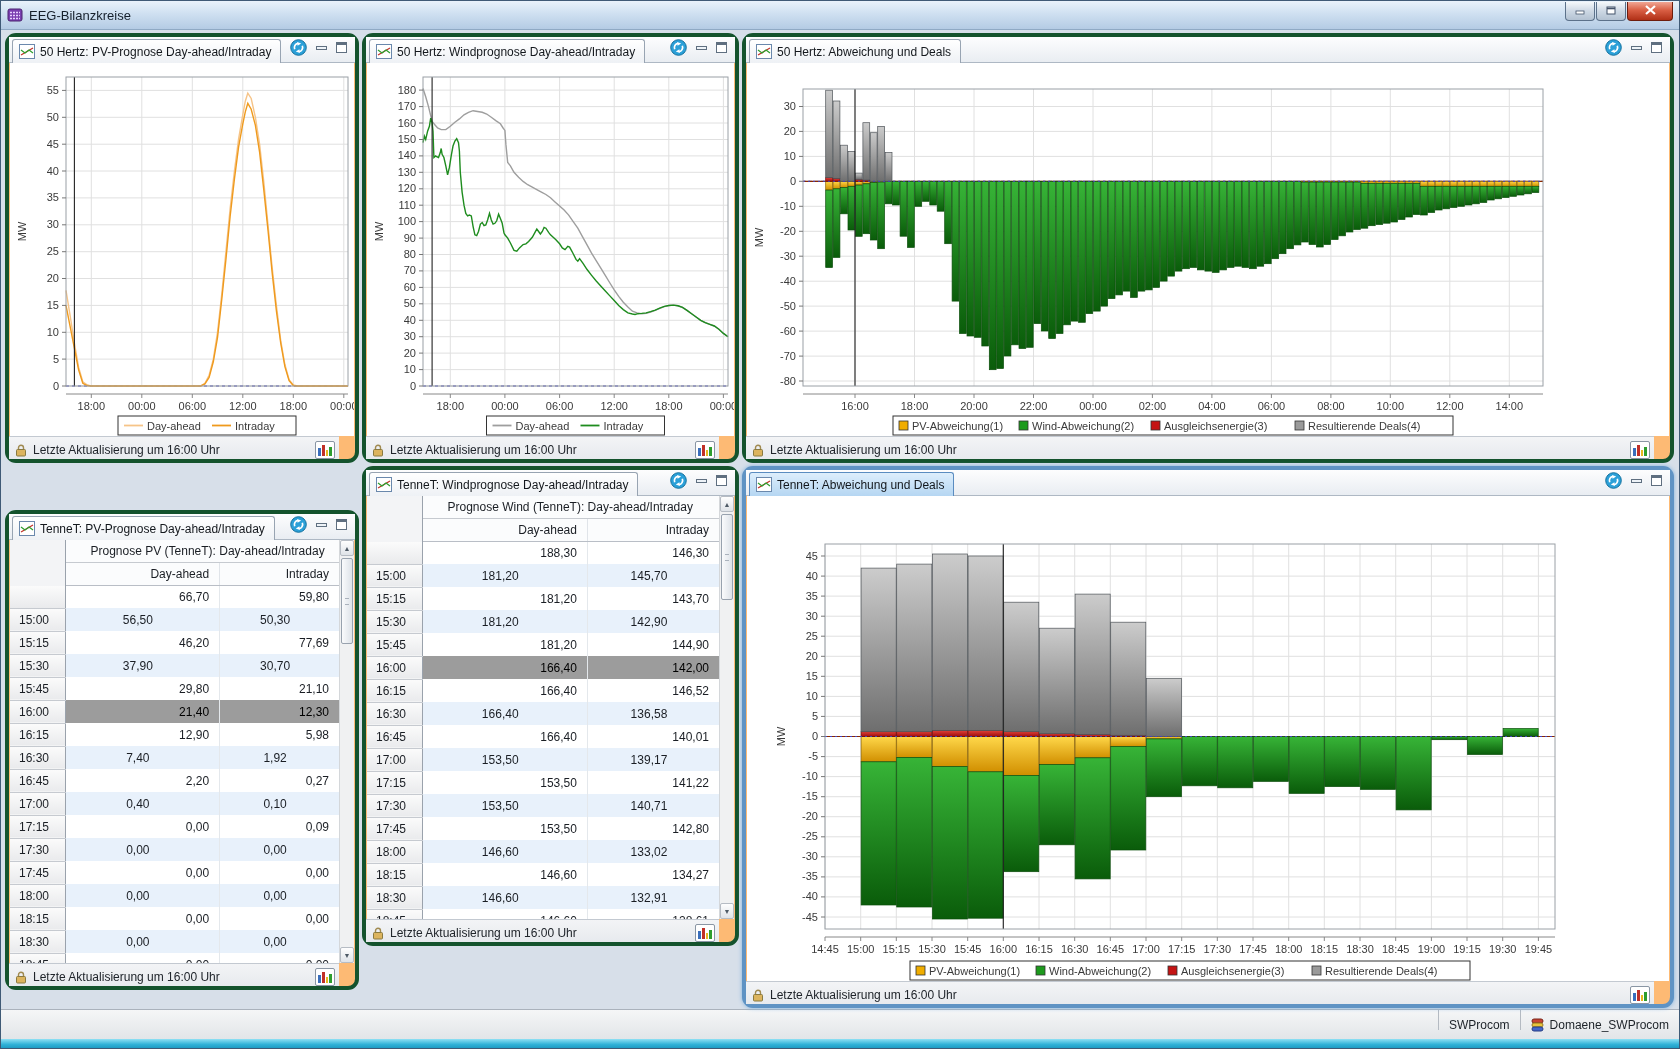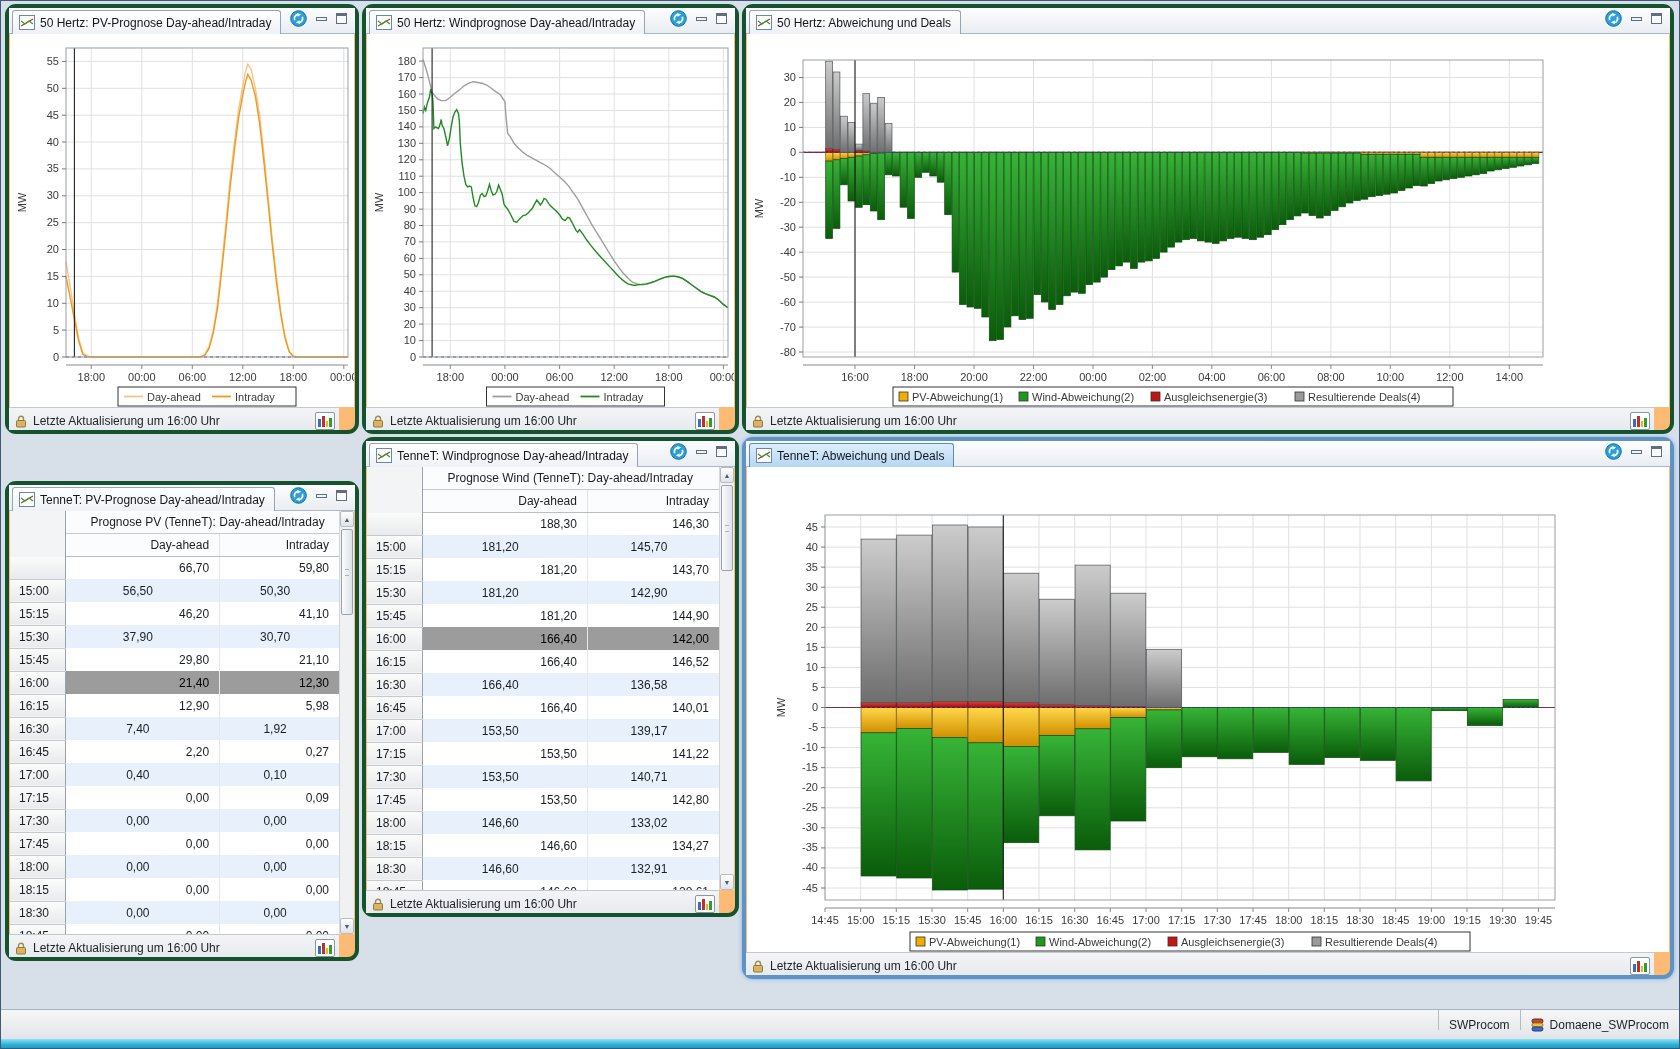--- a/index.html
+++ b/index.html
@@ -58,20 +58,47 @@
     display:flex;justify-content:flex-end;font-size:12px;color:#1c2228;padding:0 10px;}
   .sb-sep{width:1px;height:20px;background:#b4bac2;margin:0 10px;}
   .sb-item{display:flex;align-items:center;gap:6px;}
   .bottomstrip{flex:0 0 9px;background:linear-gradient(#8fe0f4,#30b2d8 60%,#1e9cc4);}
 </style>
 </head>
 <body>
 
 <div class="window">
 
+  <div class="titlebar">
+    <svg width="16" height="16">
+      <rect x="1" y="2" width="14" height="12" rx="2" fill="#7a3fb0" stroke="#4c2470"></rect>
+      <line x1="3" y1="5.5" x2="13" y2="5.5" stroke="#e6d2ff" stroke-width="1.6" stroke-dasharray="2,1"></line>
+      <line x1="3" y1="8.5" x2="13" y2="8.5" stroke="#e6d2ff" stroke-width="1.6" stroke-dasharray="2,1"></line>
+      <line x1="3" y1="11.5" x2="13" y2="11.5" stroke="#e6d2ff" stroke-width="1.6" stroke-dasharray="2,1"></line>
+    </svg>
+    <span class="title">EEG-Bilanzkreise</span>
+    <div class="winbtns">
+      <div class="winbtn">
+        <svg width="12" height="9">
+            <rect x="2" y="5" width="8" height="3" fill="#fff" stroke="#43536a" stroke-width="0.8"></rect>
+          </svg>
+      </div>
+      <div class="winbtn">
+        <svg width="12" height="11">
+            <rect x="2" y="2" width="8" height="7" fill="#fff" stroke="#43536a"></rect>
+            <line x1="2" y1="3.5" x2="10" y2="3.5" stroke="#43536a" stroke-width="1.6"></line>
+          </svg>
+      </div>
+      <div class="winbtn close">
+        <svg width="13" height="11">
+            <path d="M2 1 L11 9 M11 1 L2 9" stroke="#fff" stroke-width="2.2"></path>
+          </svg>
+      </div>
+    </div>
+  </div>
 
   <div class="work">
 
     <div class="panel" style="left:4px;top:3px;width:354px;height:430px;">
       <div class="panel-header">
         <div class="tab">
           <svg width="16" height="15">
               <rect x="0.5" y="0.5" width="15" height="14" fill="#fff" stroke="#6a88ac"></rect>
               <line x1="2" y1="11" x2="14" y2="4" stroke="#c03028" stroke-width="1.2"></line>
               <polyline points="2,6 6,9 10,6 14,9" fill="none" stroke="#2e9e2e" stroke-width="1.2"></polyline>
@@ -651,21 +678,21 @@
                     <td class="vcell">59,80</td>
                   </tr>
                   <tr class="zeb">
                     <td class="tcell">15:00</td>
                     <td class="vcell">56,50</td>
                     <td class="vcell">50,30</td>
                   </tr>
                   <tr class="">
                     <td class="tcell">15:15</td>
                     <td class="vcell">46,20</td>
-                    <td class="vcell">41,10</td>
+                    <td class="vcell">77,69</td>
                   </tr>
                   <tr class="zeb">
                     <td class="tcell">15:30</td>
                     <td class="vcell">37,90</td>
                     <td class="vcell">30,70</td>
                   </tr>
                   <tr class="">
                     <td class="tcell">15:45</td>
                     <td class="vcell">29,80</td>
                     <td class="vcell">21,10</td>

